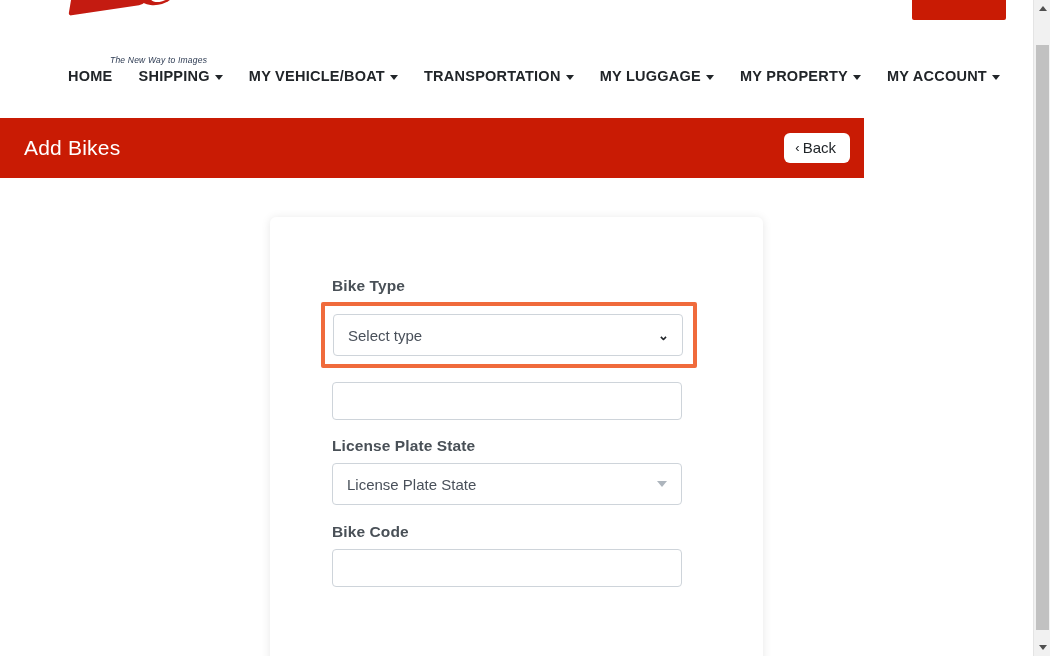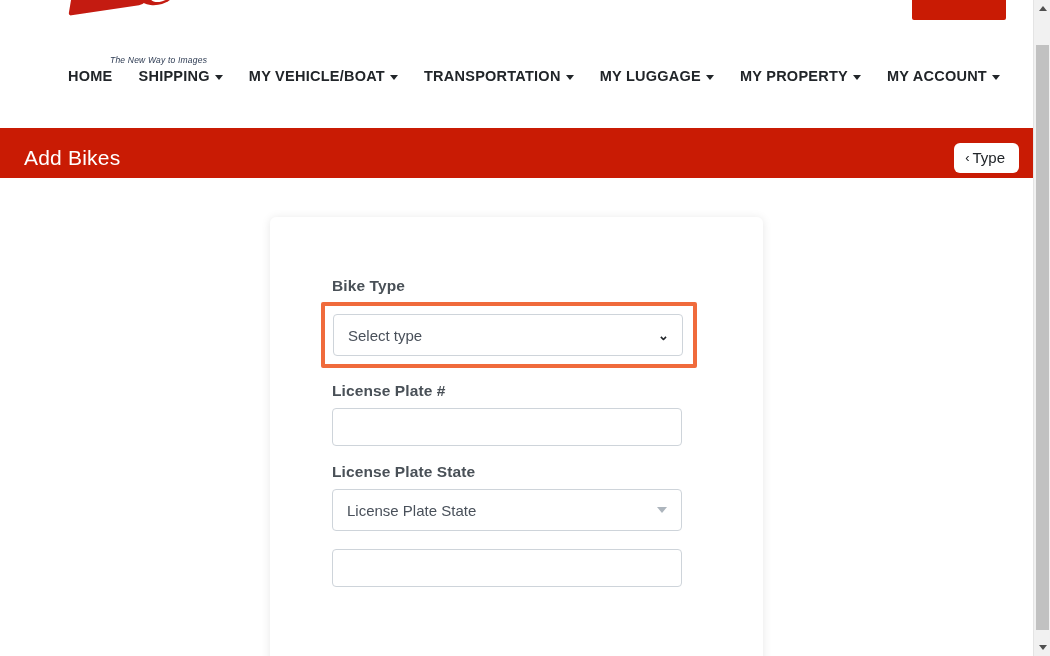--- a/index.html
+++ b/index.html
@@ -132,22 +132,22 @@
     border-top: 5px solid #212529;
     display: inline-block;
     position: relative;
     top: 1px;
   }
 
   
   .page-bar {
     position: absolute;
     left: 0;
-    top: 128px;
-    width: 1033px;
+    top: 118px;
+    width: 864px;
     height: 60px;
     background: #C91B04;
   }
 
   .page-title {
     position: absolute;
     left: 24px;
     top: 50%;
     transform: translateY(-50%);
     color: #ffffff;
@@ -389,21 +389,21 @@
       </div>
 
     </nav>
   </div>
 
   <div class="page-bar">
     <div class="page-title">Add Bikes</div>
 
     <button class="back-button">
       <span class="chev-left">‹</span>
-      <span>Type</span>
+      <span>Back</span>
     </button>
   </div>
 
   <div class="content">
 
     <div class="form-card">
       <div class="form-inner">
 
         <div class="field">
           <div class="field-label">Bike Type</div>
@@ -412,37 +412,37 @@
             <div class="select-box">
               <span class="sel-text">Select type</span>
               <span class="chev-down">⌄</span>
             </div>
           </div>
         </div>
 
         <div class="gap-a"></div>
 
         <div class="field">
-          <div class="field-label">License Plate #</div>
           <input class="text-input" type="text" placeholder="" style="">
         </div>
 
         <div class="gap-b"></div>
 
         <div class="field">
           <div class="field-label">License Plate State</div>
           <div class="select-box state-select">
             <span class="sel-text">License Plate State</span>
             <span class="tri-down"></span>
           </div>
         </div>
 
         <div class="gap-c"></div>
 
         <div class="field">
+          <div class="field-label">Bike Code</div>
           <input class="text-input" type="text" placeholder="" style="">
         </div>
 
         <div class="gap-b"></div>
 
 
       </div>
     </div>
   </div>
 </div>

